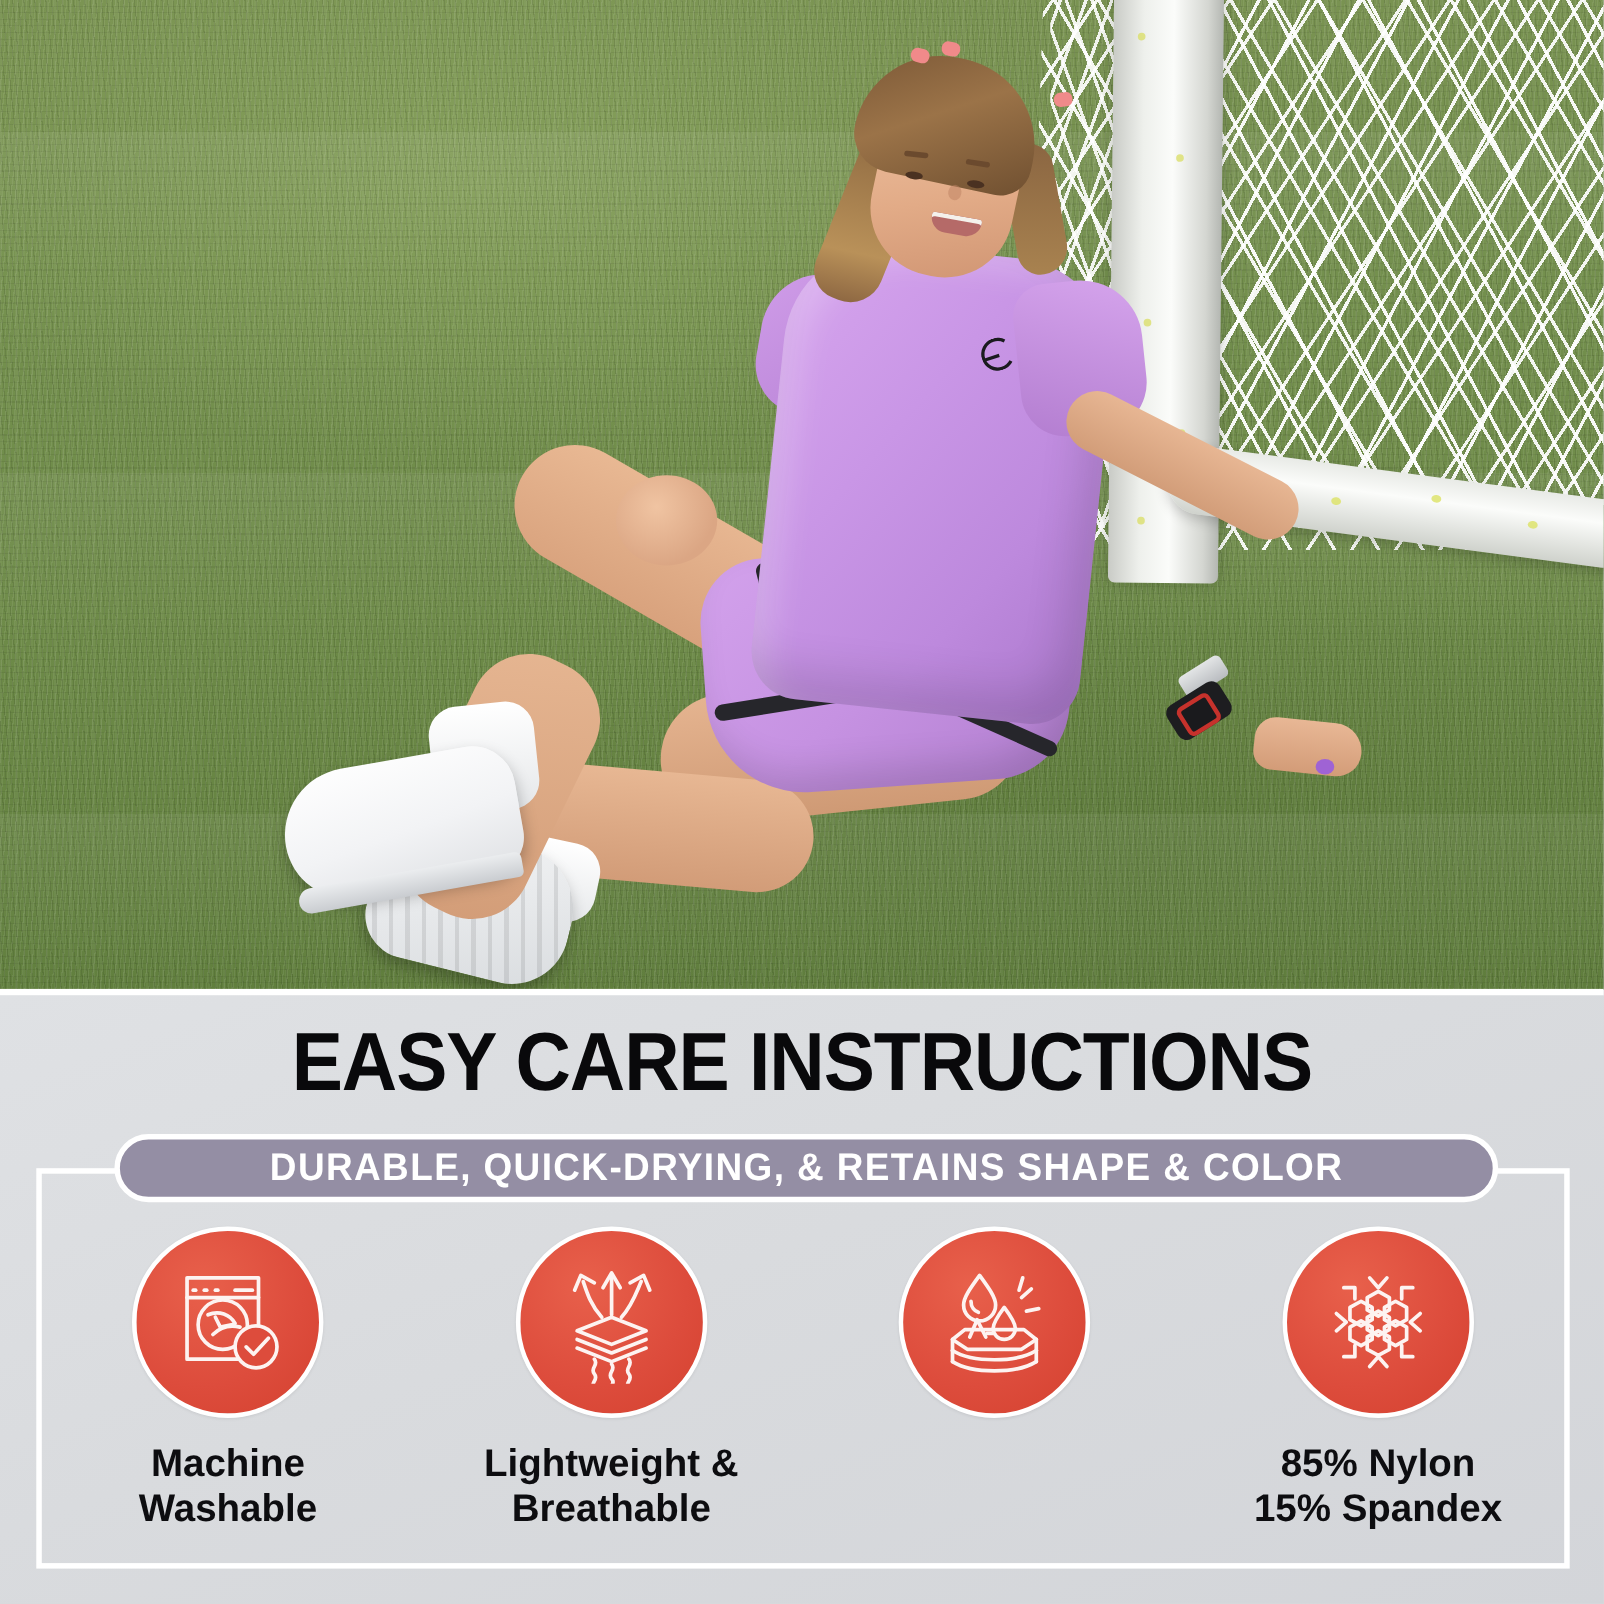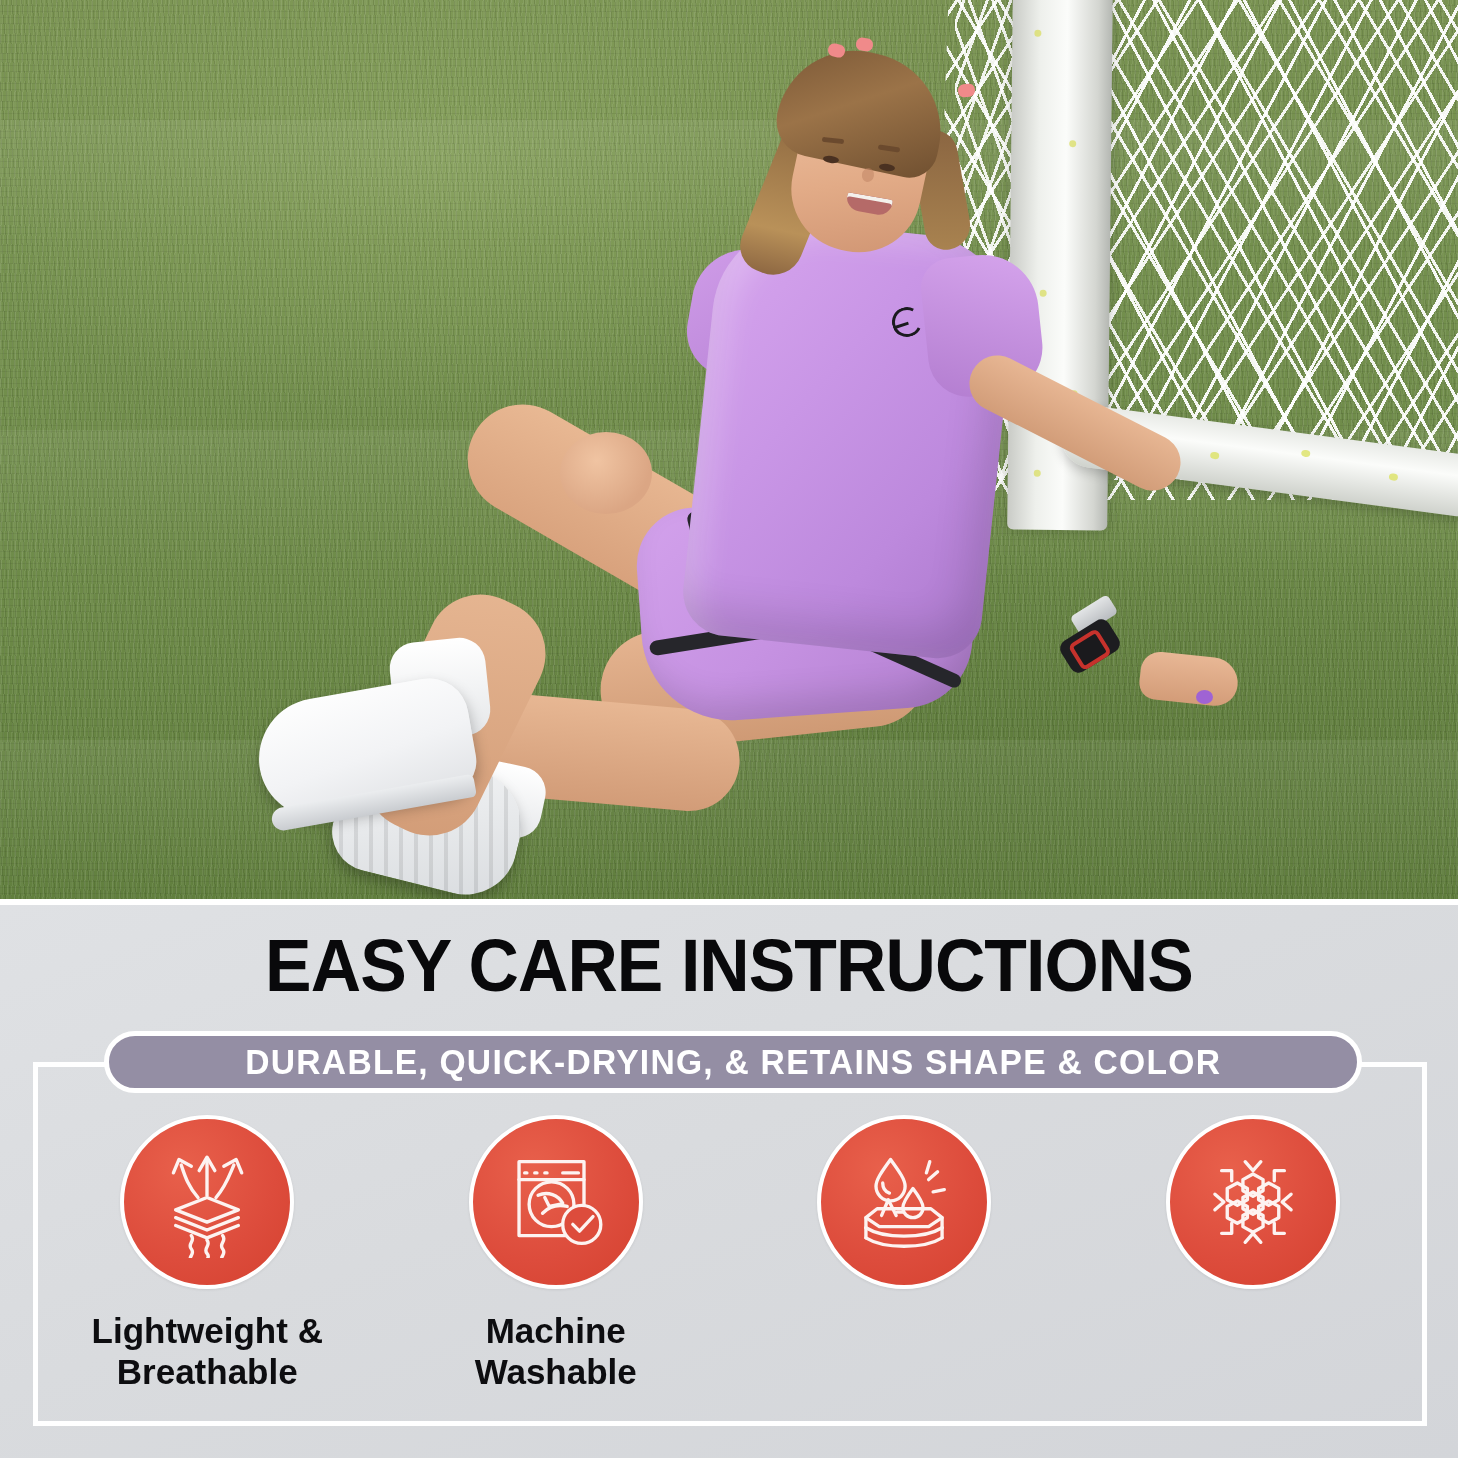--- a/index.html
+++ b/index.html
@@ -375,65 +375,65 @@
 <div class="pill">
   <span class="pill-text">DURABLE, QUICK-DRYING, &amp; RETAINS SHAPE &amp; COLOR</span>
 </div>
 
 <div class="features">
 
   <div class="feature">
     <div class="badge">
       <svg viewBox="0 0 100 100" fill="none" stroke="#fdf3f1" stroke-width="3" stroke-linecap="round" stroke-linejoin="round">
 
+        <path d="M17 14 h58 v66 h-58 z"></path>
+
+        <path d="M17 30 h58"></path>
+        <path d="M22 24 h2"></path>
+          <path d="M31 24 h2"></path>
+          <path d="M40 24 h2"></path>
+        <path d="M56 24 h14"></path>
+
+        <circle cx="46" cy="52" r="20"></circle>
+        <path d="M34 44 c9 -4 18 0 22 7"></path>
+        <path d="M38 60 c6 -6 14 -8 22 -6"></path>
+        <path d="M40 46 l4 8 l10 -2"></path>
+
+        <circle cx="73" cy="70" r="17" fill="#dd4c3c"></circle>
+        <path d="M65 70 l6 6 l12 -13"></path>
+      </svg>
+    </div>
+    <div class="f-label">Machine
+Washable</div>
+  </div>
+
+  <div class="feature">
+    <div class="badge">
+      <svg viewBox="0 0 100 100" fill="none" stroke="#fdf3f1" stroke-width="3" stroke-linecap="round" stroke-linejoin="round">
+
         <path d="M50 46 L78 57 L50 68 L22 57 Z"></path>
         <path d="M22 64 L50 75 L78 64"></path>
         <path d="M22 71 L50 82 L78 71"></path>
 
         <path d="M50 44 L50 12"></path>
         <path d="M43 22 L50 10 L57 22"></path>
 
         <path d="M42 46 C33 36 30 26 27 17"></path>
         <path d="M20 24 L25 12 L36 18"></path>
 
         <path d="M58 46 C67 36 70 26 74 17"></path>
         <path d="M65 18 L76 12 L81 24"></path>
 
         <path d="M36 80 c4 5 -4 7 0 12 c4 5 -4 7 0 11"></path>
         <path d="M50 84 c4 5 -4 7 0 12 c4 4 -3 6 0 9"></path>
         <path d="M64 80 c4 5 -4 7 0 12 c4 5 -4 7 0 11"></path>
       </svg>
     </div>
     <div class="f-label">Lightweight &amp;
 Breathable</div>
-  </div>
-
-  <div class="feature">
-    <div class="badge">
-      <svg viewBox="0 0 100 100" fill="none" stroke="#fdf3f1" stroke-width="3" stroke-linecap="round" stroke-linejoin="round">
-
-        <path d="M17 14 h58 v66 h-58 z"></path>
-
-        <path d="M17 30 h58"></path>
-        <path d="M22 24 h2"></path>
-          <path d="M31 24 h2"></path>
-          <path d="M40 24 h2"></path>
-        <path d="M56 24 h14"></path>
-
-        <circle cx="46" cy="52" r="20"></circle>
-        <path d="M34 44 c9 -4 18 0 22 7"></path>
-        <path d="M38 60 c6 -6 14 -8 22 -6"></path>
-        <path d="M40 46 l4 8 l10 -2"></path>
-
-        <circle cx="73" cy="70" r="17" fill="#dd4c3c"></circle>
-        <path d="M65 70 l6 6 l12 -13"></path>
-      </svg>
-    </div>
-    <div class="f-label">Machine
-Washable</div>
   </div>
 
   <div class="feature">
     <div class="badge">
       <svg viewBox="0 0 100 100" fill="none" stroke="#fdf3f1" stroke-width="3" stroke-linecap="round" stroke-linejoin="round">
 
         <path d="M38 12 c8 11 13 18 13 24 a13 13 0 0 1 -26 0 c0 -6 5 -13 13 -24 z"></path>
         <path d="M31 33 c0 5 3 8 6 9"></path>
 
         <path d="M58 38 c6 8 9 13 9 17 a9 9 0 0 1 -18 0 c0 -4 3 -9 9 -17 z"></path>
@@ -474,15 +474,17 @@
         <path d="M43 14 l7 8 l7 -8"></path>
         <path d="M43 86 l7 -8 l7 8"></path>
         <path d="M16 43 l8 7 l-8 7"></path>
         <path d="M84 43 l-8 7 l8 7"></path>
         <path d="M22 22 h9 v9"></path>
         <path d="M78 22 h-9 v9"></path>
         <path d="M22 78 h9 v-9"></path>
         <path d="M78 78 h-9 v-9"></path>
       </svg>
     </div>
+    <div class="f-label">85% Nylon
+15% Spandex</div>
   </div>
 
 </div>
 
 </body></html>

